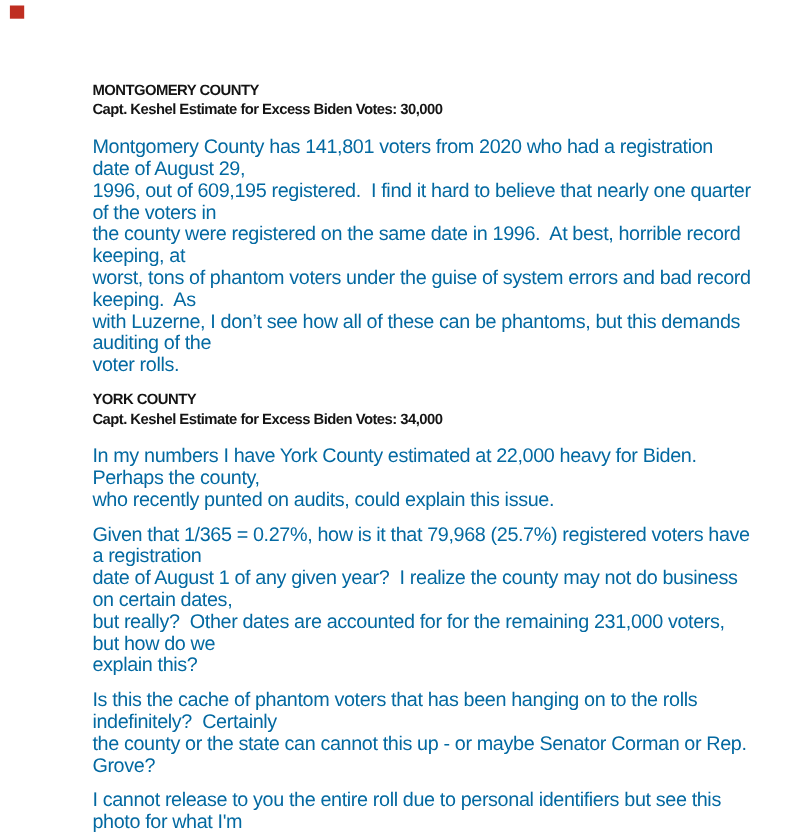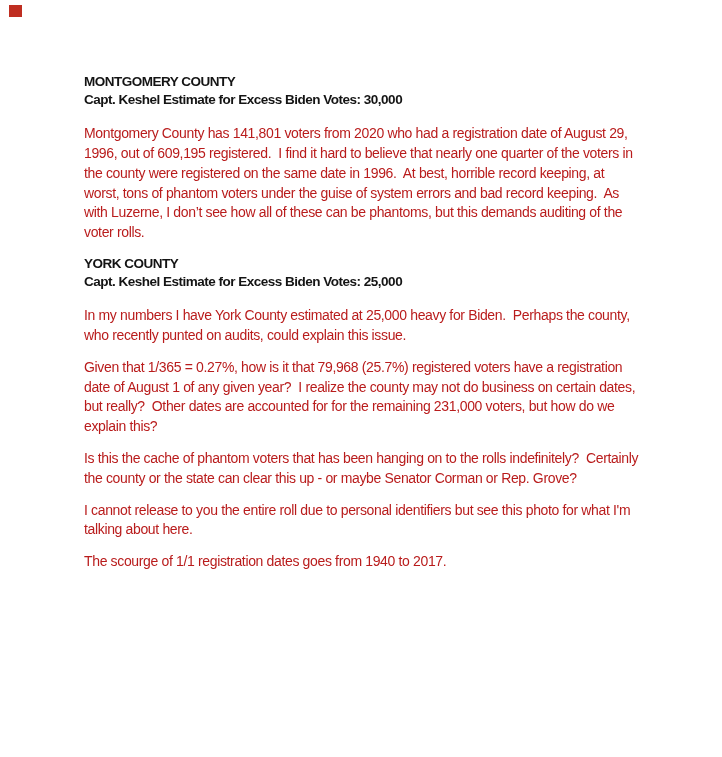--- a/index.html
+++ b/index.html
@@ -26,24 +26,24 @@
   .doc {
     position: absolute;
     left: 84px;
     top: 73px;
     width: 600px;
     color: #1f1f1f;
   }
   .block {
     margin: 0 0 12px 0;
     white-space: pre-wrap;
-    font-size: 14px;
+    font-size: 18px;
     line-height: 19.8px;
     letter-spacing: -0.35px;
-    color: #b91c1c;
+    color: #0369a1;
   }
   .heading {
     font-weight: bold;
     font-size: 13.5px;
     line-height: 17.6px;
     letter-spacing: -0.5px;
     margin: 0 0 16px 0;
     color: #141414;
   }
 </style>
@@ -55,26 +55,26 @@
   <div class="doc">
     <p class="block heading">MONTGOMERY COUNTY
 Capt. Keshel Estimate for Excess Biden Votes: 30,000</p>
     <p class="block">Montgomery County has 141,801 voters from 2020 who had a registration date of August 29,
 1996, out of 609,195 registered.  I find it hard to believe that nearly one quarter of the voters in
 the county were registered on the same date in 1996.  At best, horrible record keeping, at
 worst, tons of phantom voters under the guise of system errors and bad record keeping.  As
 with Luzerne, I don’t see how all of these can be phantoms, but this demands auditing of the
 voter rolls.</p>
     <p class="block heading">YORK COUNTY
-Capt. Keshel Estimate for Excess Biden Votes: 25,000</p>
-    <p class="block">In my numbers I have York County estimated at 25,000 heavy for Biden.  Perhaps the county,
+Capt. Keshel Estimate for Excess Biden Votes: 34,000</p>
+    <p class="block">In my numbers I have York County estimated at 22,000 heavy for Biden.  Perhaps the county,
 who recently punted on audits, could explain this issue.</p>
     <p class="block">Given that 1/365 = 0.27%, how is it that 79,968 (25.7%) registered voters have a registration
 date of August 1 of any given year?  I realize the county may not do business on certain dates,
 but really?  Other dates are accounted for for the remaining 231,000 voters, but how do we
 explain this?</p>
     <p class="block">Is this the cache of phantom voters that has been hanging on to the rolls indefinitely?  Certainly
-the county or the state can clear this up - or maybe Senator Corman or Rep. Grove?</p>
+the county or the state can cannot this up - or maybe Senator Corman or Rep. Grove?</p>
     <p class="block">I cannot release to you the entire roll due to personal identifiers but see this photo for what I'm
 talking about here.</p>
     <p class="block">The scourge of 1/1 registration dates goes from 1940 to 2017.</p>
   </div>
 </div>
 
 </body></html>

